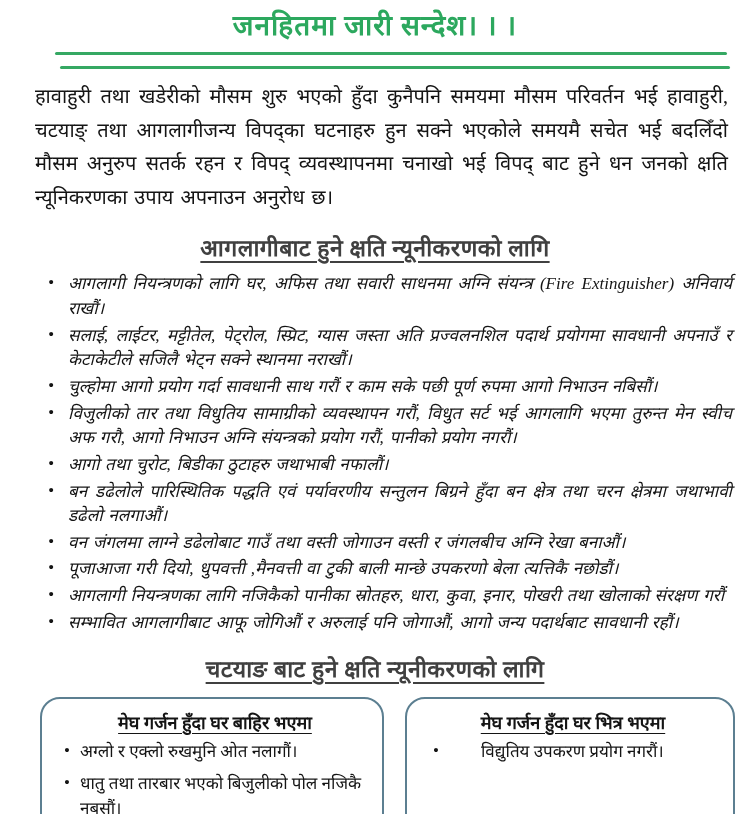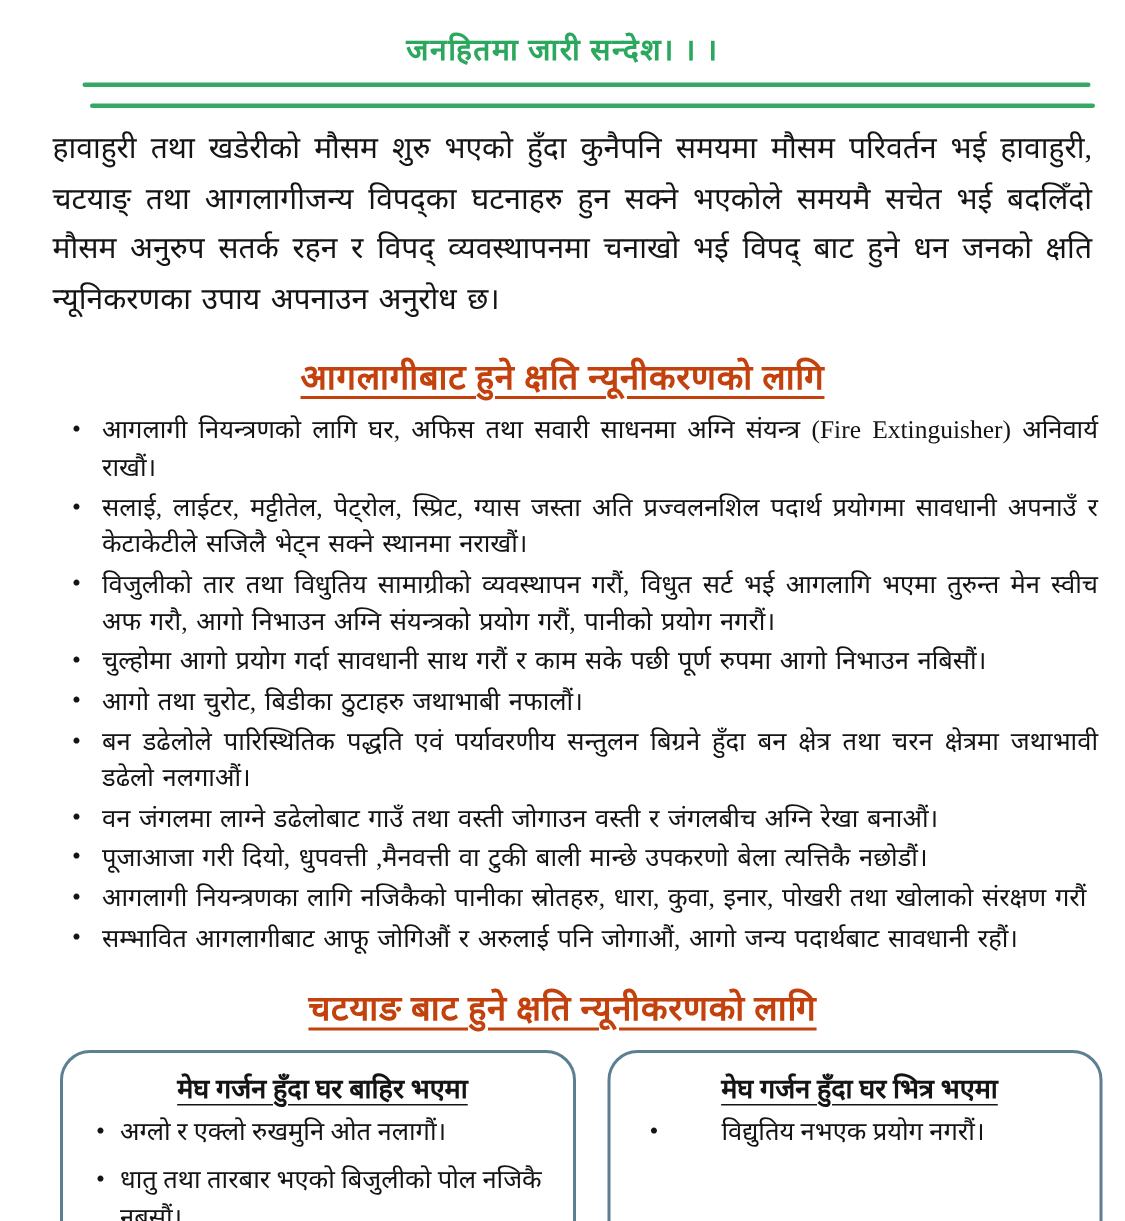--- a/index.html
+++ b/index.html
@@ -11,41 +11,41 @@
     width: 750px;
     height: 814px;
     overflow: hidden;
     font-family: "Liberation Serif", "DejaVu Serif", serif;
     color: #141414;
   }
   .page-title {
     text-align: center;
     color: #2ca85e;
     font-weight: bold;
-    font-size: 20px;
-    padding-top: 19px;
+    font-size: 28px;
+    padding-top: 5px;
     letter-spacing: 1px;
   }
   .rule {
     height: 3px;
     background: #35a863;
     border-radius: 2px;
   }
   .rule-1 { width: 672px; margin: 9px 0 0 55px; }
   .rule-2 { width: 670px; margin: 11px 0 0 60px; }
   .intro {
     margin: 11px 22px 0 35px;
     font-size: 20px;
     line-height: 1.68;
     text-align: justify;
     word-spacing: 2px;
   }
   .section-heading {
     text-align: center;
-    color: #c2410c;
+    color: #404040;
     font-weight: bold;
     font-size: 23px;
     margin-top: 17px;
     text-decoration: underline;
     text-underline-offset: 5px;
     text-decoration-thickness: 2px;
     letter-spacing: 0.5px;
   }
   ul.fire-list {
     margin: 9px 18px 0 48px;
@@ -53,20 +53,21 @@
     list-style: none;
     font-size: 17px;
     line-height: 1.45;
     text-align: justify;
     word-spacing: 1.5px;
   }
   ul.fire-list li {
     position: relative;
     padding-left: 20px;
     margin-bottom: 2px;
+    font-style: italic;
   }
   ul.fire-list li::before {
     content: "\2022";
     position: absolute;
     left: 0;
     top: -1px;
     font-size: 17px;
   }
   .boxes-row {
     display: flex;
@@ -121,22 +122,22 @@
 <div class="rule rule-1"></div>
 <div class="rule rule-2"></div>
 
 <p class="intro">हावाहुरी तथा खडेरीको मौसम शुरु भएको हुँदा कुनैपनि समयमा मौसम परिवर्तन भई हावाहुरी, चटयाङ् तथा आगलागीजन्य विपद्का घटनाहरु हुन सक्ने भएकोले समयमै सचेत भई बदलिँदो मौसम अनुरुप सतर्क रहन र विपद् व्यवस्थापनमा चनाखो भई विपद् बाट हुने धन जनको क्षति न्यूनिकरणका उपाय अपनाउन अनुरोध छ।</p>
 
 <div class="section-heading">आगलागीबाट हुने क्षति न्यूनीकरणको लागि</div>
 
 <ul class="fire-list">
   <li>आगलागी नियन्त्रणको लागि घर, अफिस तथा सवारी साधनमा अग्नि संयन्त्र (Fire Extinguisher) अनिवार्य राखौं।</li>
   <li>सलाई, लाईटर, मट्टीतेल, पेट्रोल, स्प्रिट, ग्यास जस्ता अति प्रज्वलनशिल पदार्थ प्रयोगमा सावधानी अपनाउँ र केटाकेटीले सजिलै भेट्न सक्ने स्थानमा नराखौं।</li>
+  <li>चुल्होमा आगो प्रयोग गर्दा सावधानी साथ गरौं र काम सके पछी पूर्ण रुपमा आगो निभाउन नबिसौं।</li>
   <li>विजुलीको तार तथा विधुतिय सामाग्रीको व्यवस्थापन गरौं, विधुत सर्ट भई आगलागि भएमा तुरुन्त मेन स्वीच अफ गरौ, आगो निभाउन अग्नि संयन्त्रको प्रयोग गरौं, पानीको प्रयोग नगरौं।</li>
-  <li>चुल्होमा आगो प्रयोग गर्दा सावधानी साथ गरौं र काम सके पछी पूर्ण रुपमा आगो निभाउन नबिसौं।</li>
   <li>आगो तथा चुरोट, बिडीका ठुटाहरु जथाभाबी नफालौं।</li>
   <li>बन डढेलोले पारिस्थितिक पद्धति एवं पर्यावरणीय सन्तुलन बिग्रने हुँदा बन क्षेत्र तथा चरन क्षेत्रमा जथाभावी डढेलो नलगाऔं।</li>
   <li>वन जंगलमा लाग्ने डढेलोबाट गाउँ तथा वस्ती जोगाउन वस्ती र जंगलबीच अग्नि रेखा बनाऔं।</li>
   <li>पूजाआजा गरी दियो, धुपवत्ती ,मैनवत्ती वा टुकी बाली मान्छे उपकरणो बेला त्यत्तिकै नछोडौं।</li>
   <li>आगलागी नियन्त्रणका लागि नजिकैको पानीका स्रोतहरु, धारा, कुवा, इनार, पोखरी तथा खोलाको संरक्षण गरौं</li>
   <li>सम्भावित आगलागीबाट आफू जोगिऔं र अरुलाई पनि जोगाऔं, आगो जन्य पदार्थबाट सावधानी रहौं।</li>
 </ul>
 
 <div class="section-heading">चटयाङ बाट हुने क्षति न्यूनीकरणको लागि</div>
 
@@ -147,18 +148,18 @@
     <ul class="box-list">
       <li>अग्लो र एक्लो रुखमुनि ओत नलागौं।</li>
       <li>धातु तथा तारबार भएको बिजुलीको पोल नजिकै नबसौं।</li>
 
     </ul>
   </div>
 
   <div class="box box-inside">
     <div class="box-heading">मेघ गर्जन हुँदा घर भित्र भएमा</div>
     <ul class="box-list">
-      <li>विद्युतिय नभएक प्रयोग नगरौं।</li>
+      <li>विद्युतिय उपकरण प्रयोग नगरौं।</li>
 
     </ul>
   </div>
 
 </div>
 
 </body></html>

